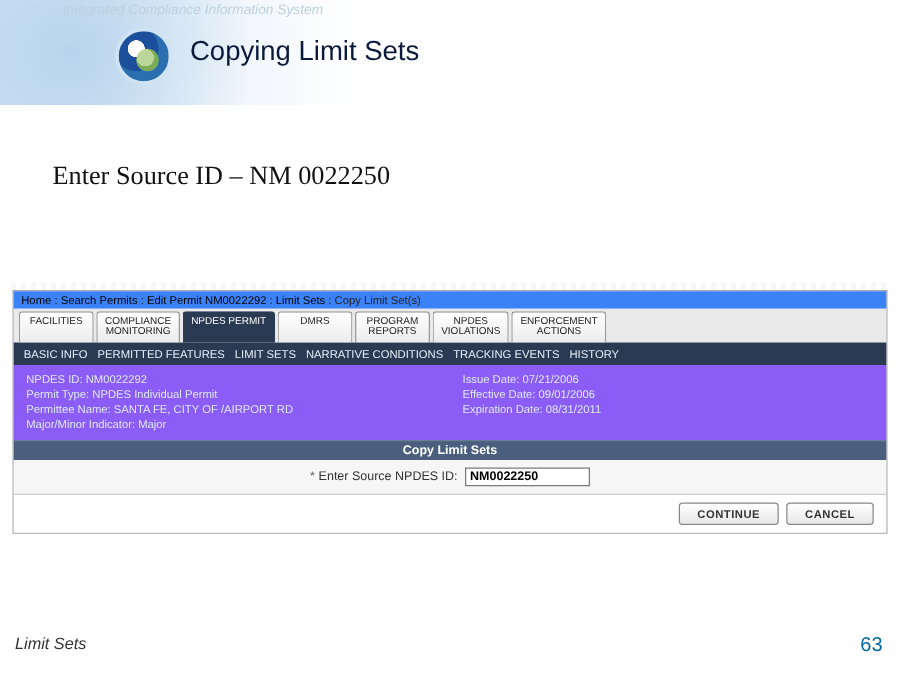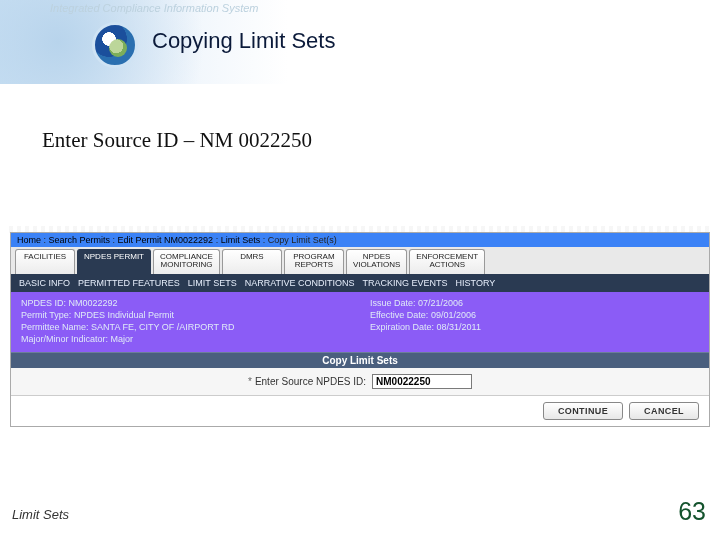--- a/index.html
+++ b/index.html
@@ -122,21 +122,21 @@
     background: linear-gradient(#fff,#e7e7e7);
     border: 1px solid #888; border-radius: 3px;
     padding: 3px 14px; font-weight: bold; color: #333;
   }
   .footer-label {
     position: absolute; left: 12px; bottom: 18px;
     font-size: 13px; font-style: italic; color: #333;
   }
   .footer-page {
     position: absolute; right: 14px; bottom: 14px;
-    font-size: 25px; color: #14532d;
+    font-size: 16px; color: #0369a1;
   }
 </style>
 </head>
 <body>
 
 <div class="header">
   <div class="header-fade"></div>
   <div class="watermark">Integrated Compliance Information System</div>
   <div class="logo-epa"></div>
   <div class="slide-title">Copying Limit Sets</div>
@@ -150,23 +150,23 @@
   <div class="breadcrumb">
     <a>Home</a> :
     <a>Search Permits</a> :
     <a>Edit Permit NM0022292</a> :
     <a>Limit Sets</a> :
     <span>Copy Limit Set(s)</span>
   </div>
 
   <div class="tabrow1">
     <div class="tab">FACILITIES</div>
-    <div class="tab active">NPDES PERMIT</div>
     <div class="tab" style="white-space:pre-line">COMPLIANCE
 MONITORING</div>
+    <div class="tab active">NPDES PERMIT</div>
     <div class="tab">DMRS</div>
     <div class="tab" style="white-space:pre-line">PROGRAM
 REPORTS</div>
     <div class="tab" style="white-space:pre-line">NPDES
 VIOLATIONS</div>
     <div class="tab" style="white-space:pre-line">ENFORCEMENT
 ACTIONS</div>
   </div>
 
   <div class="tabrow2">

